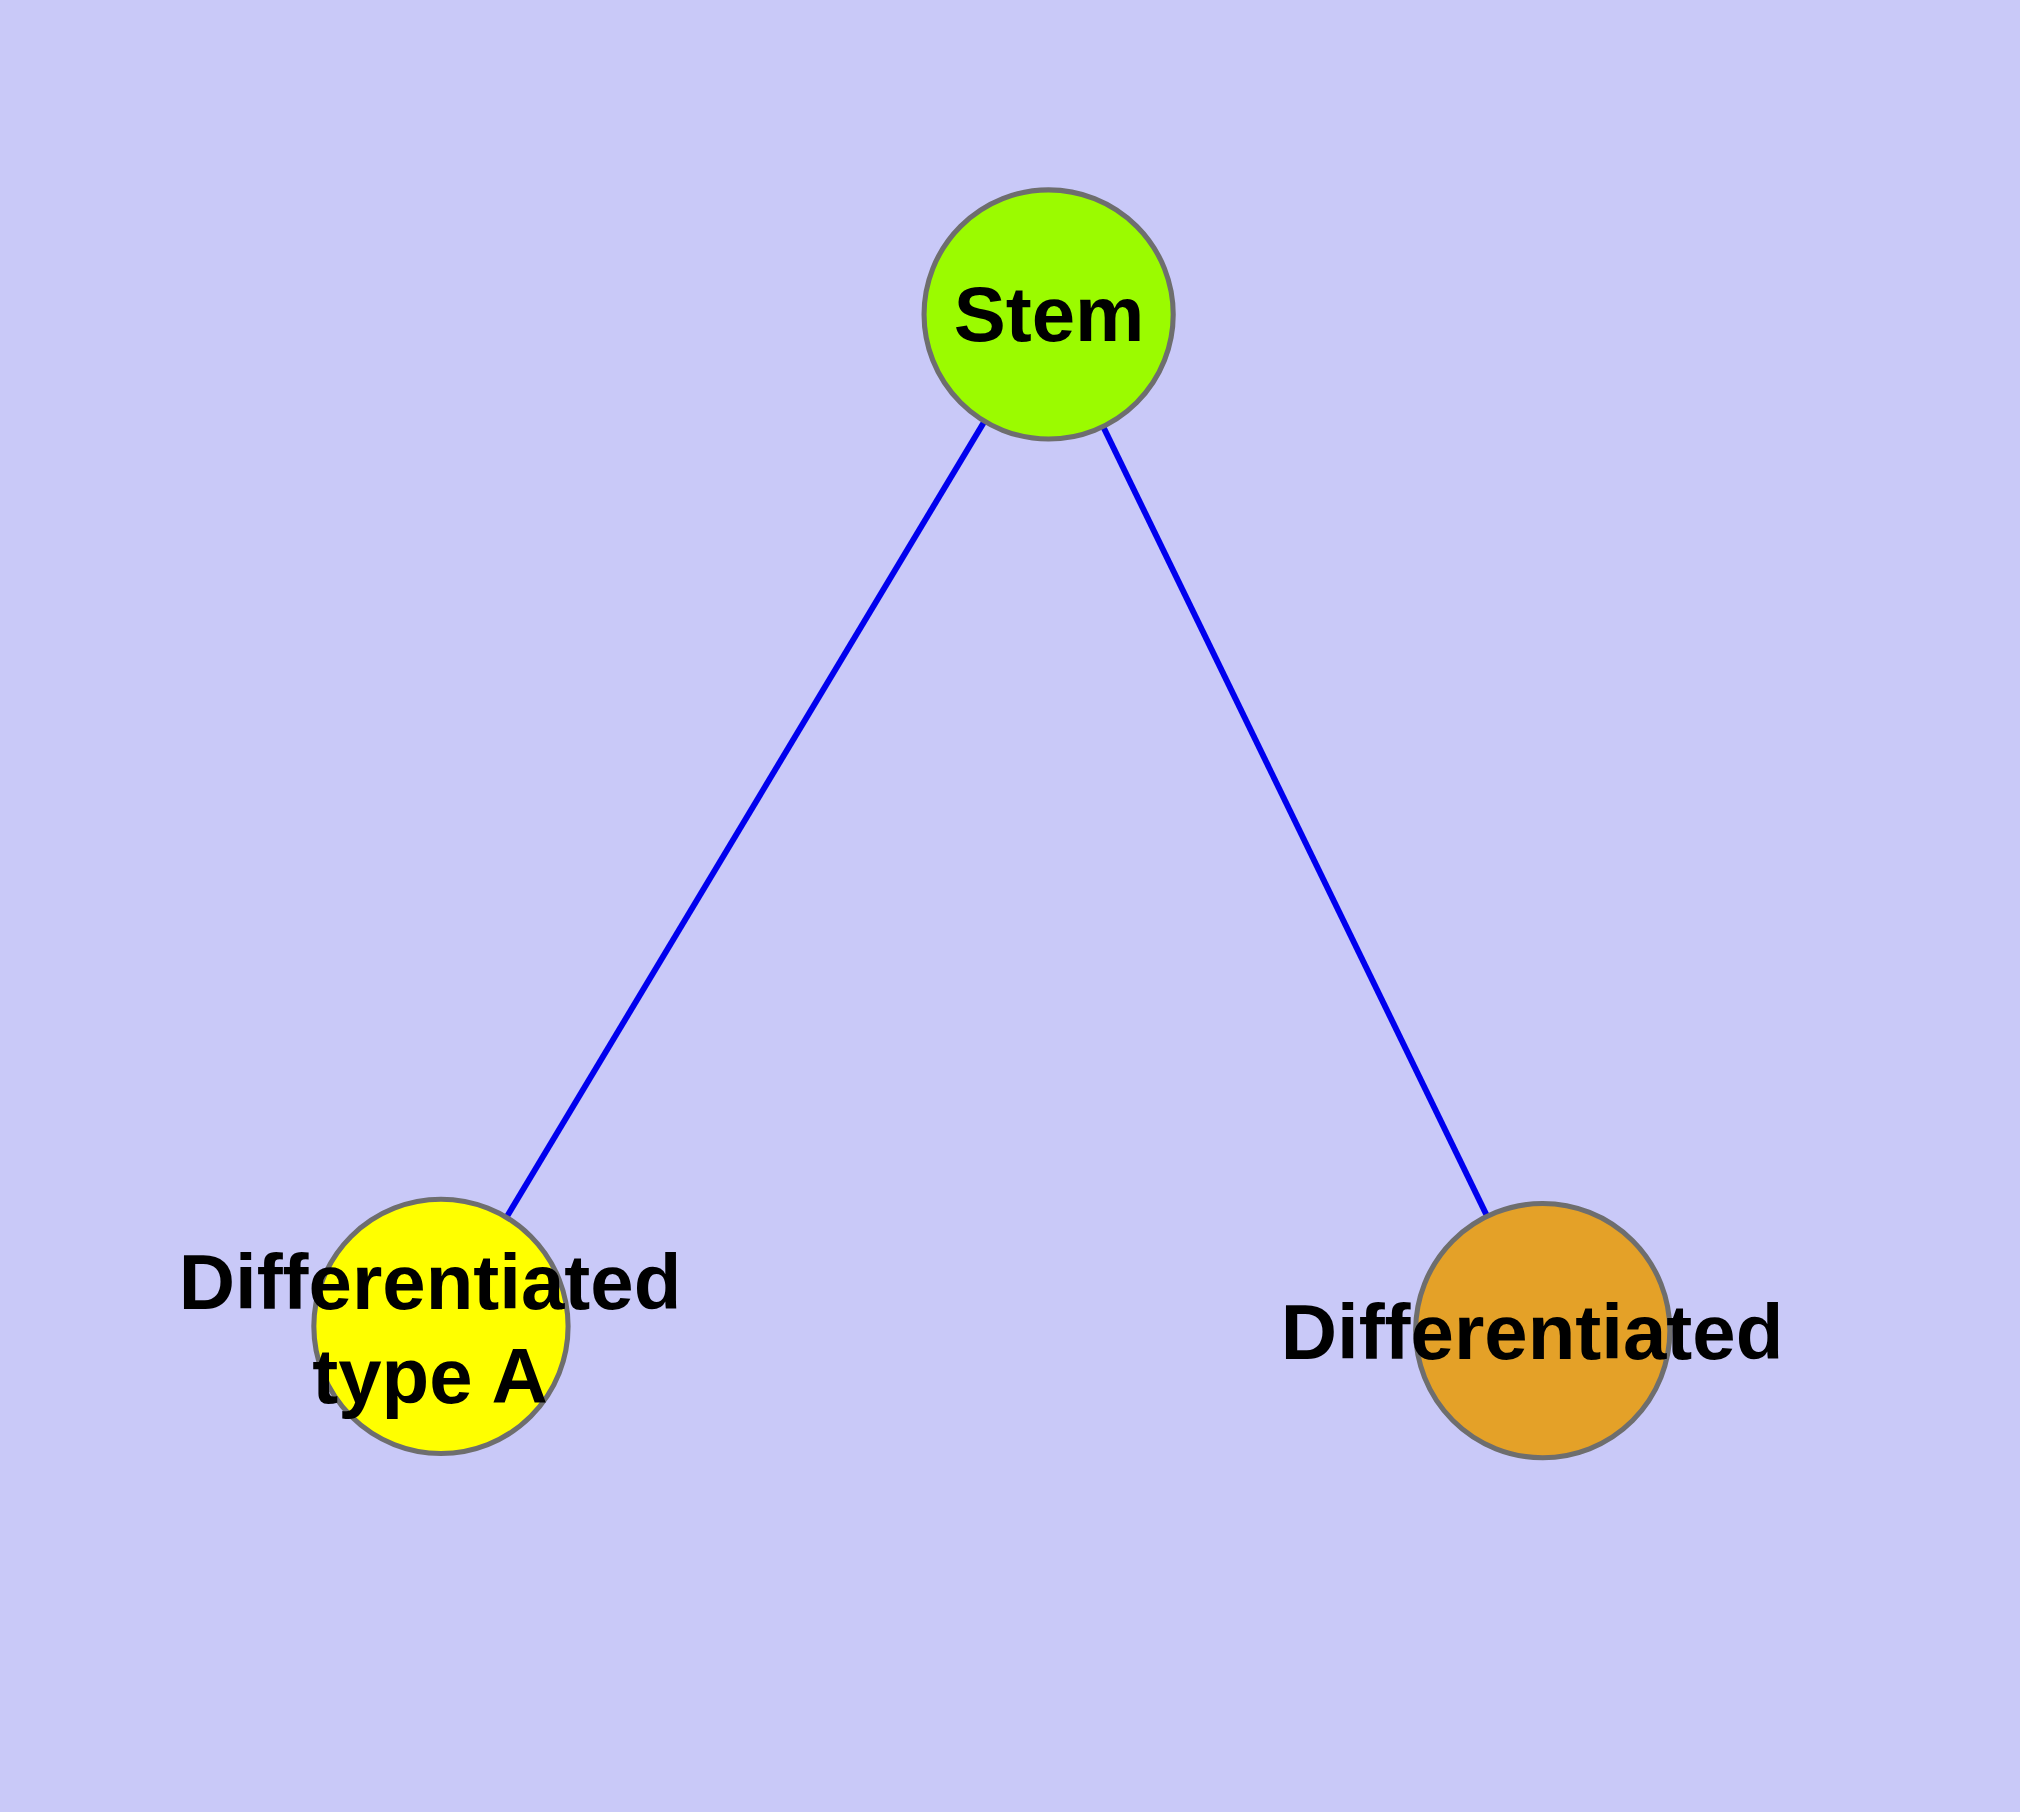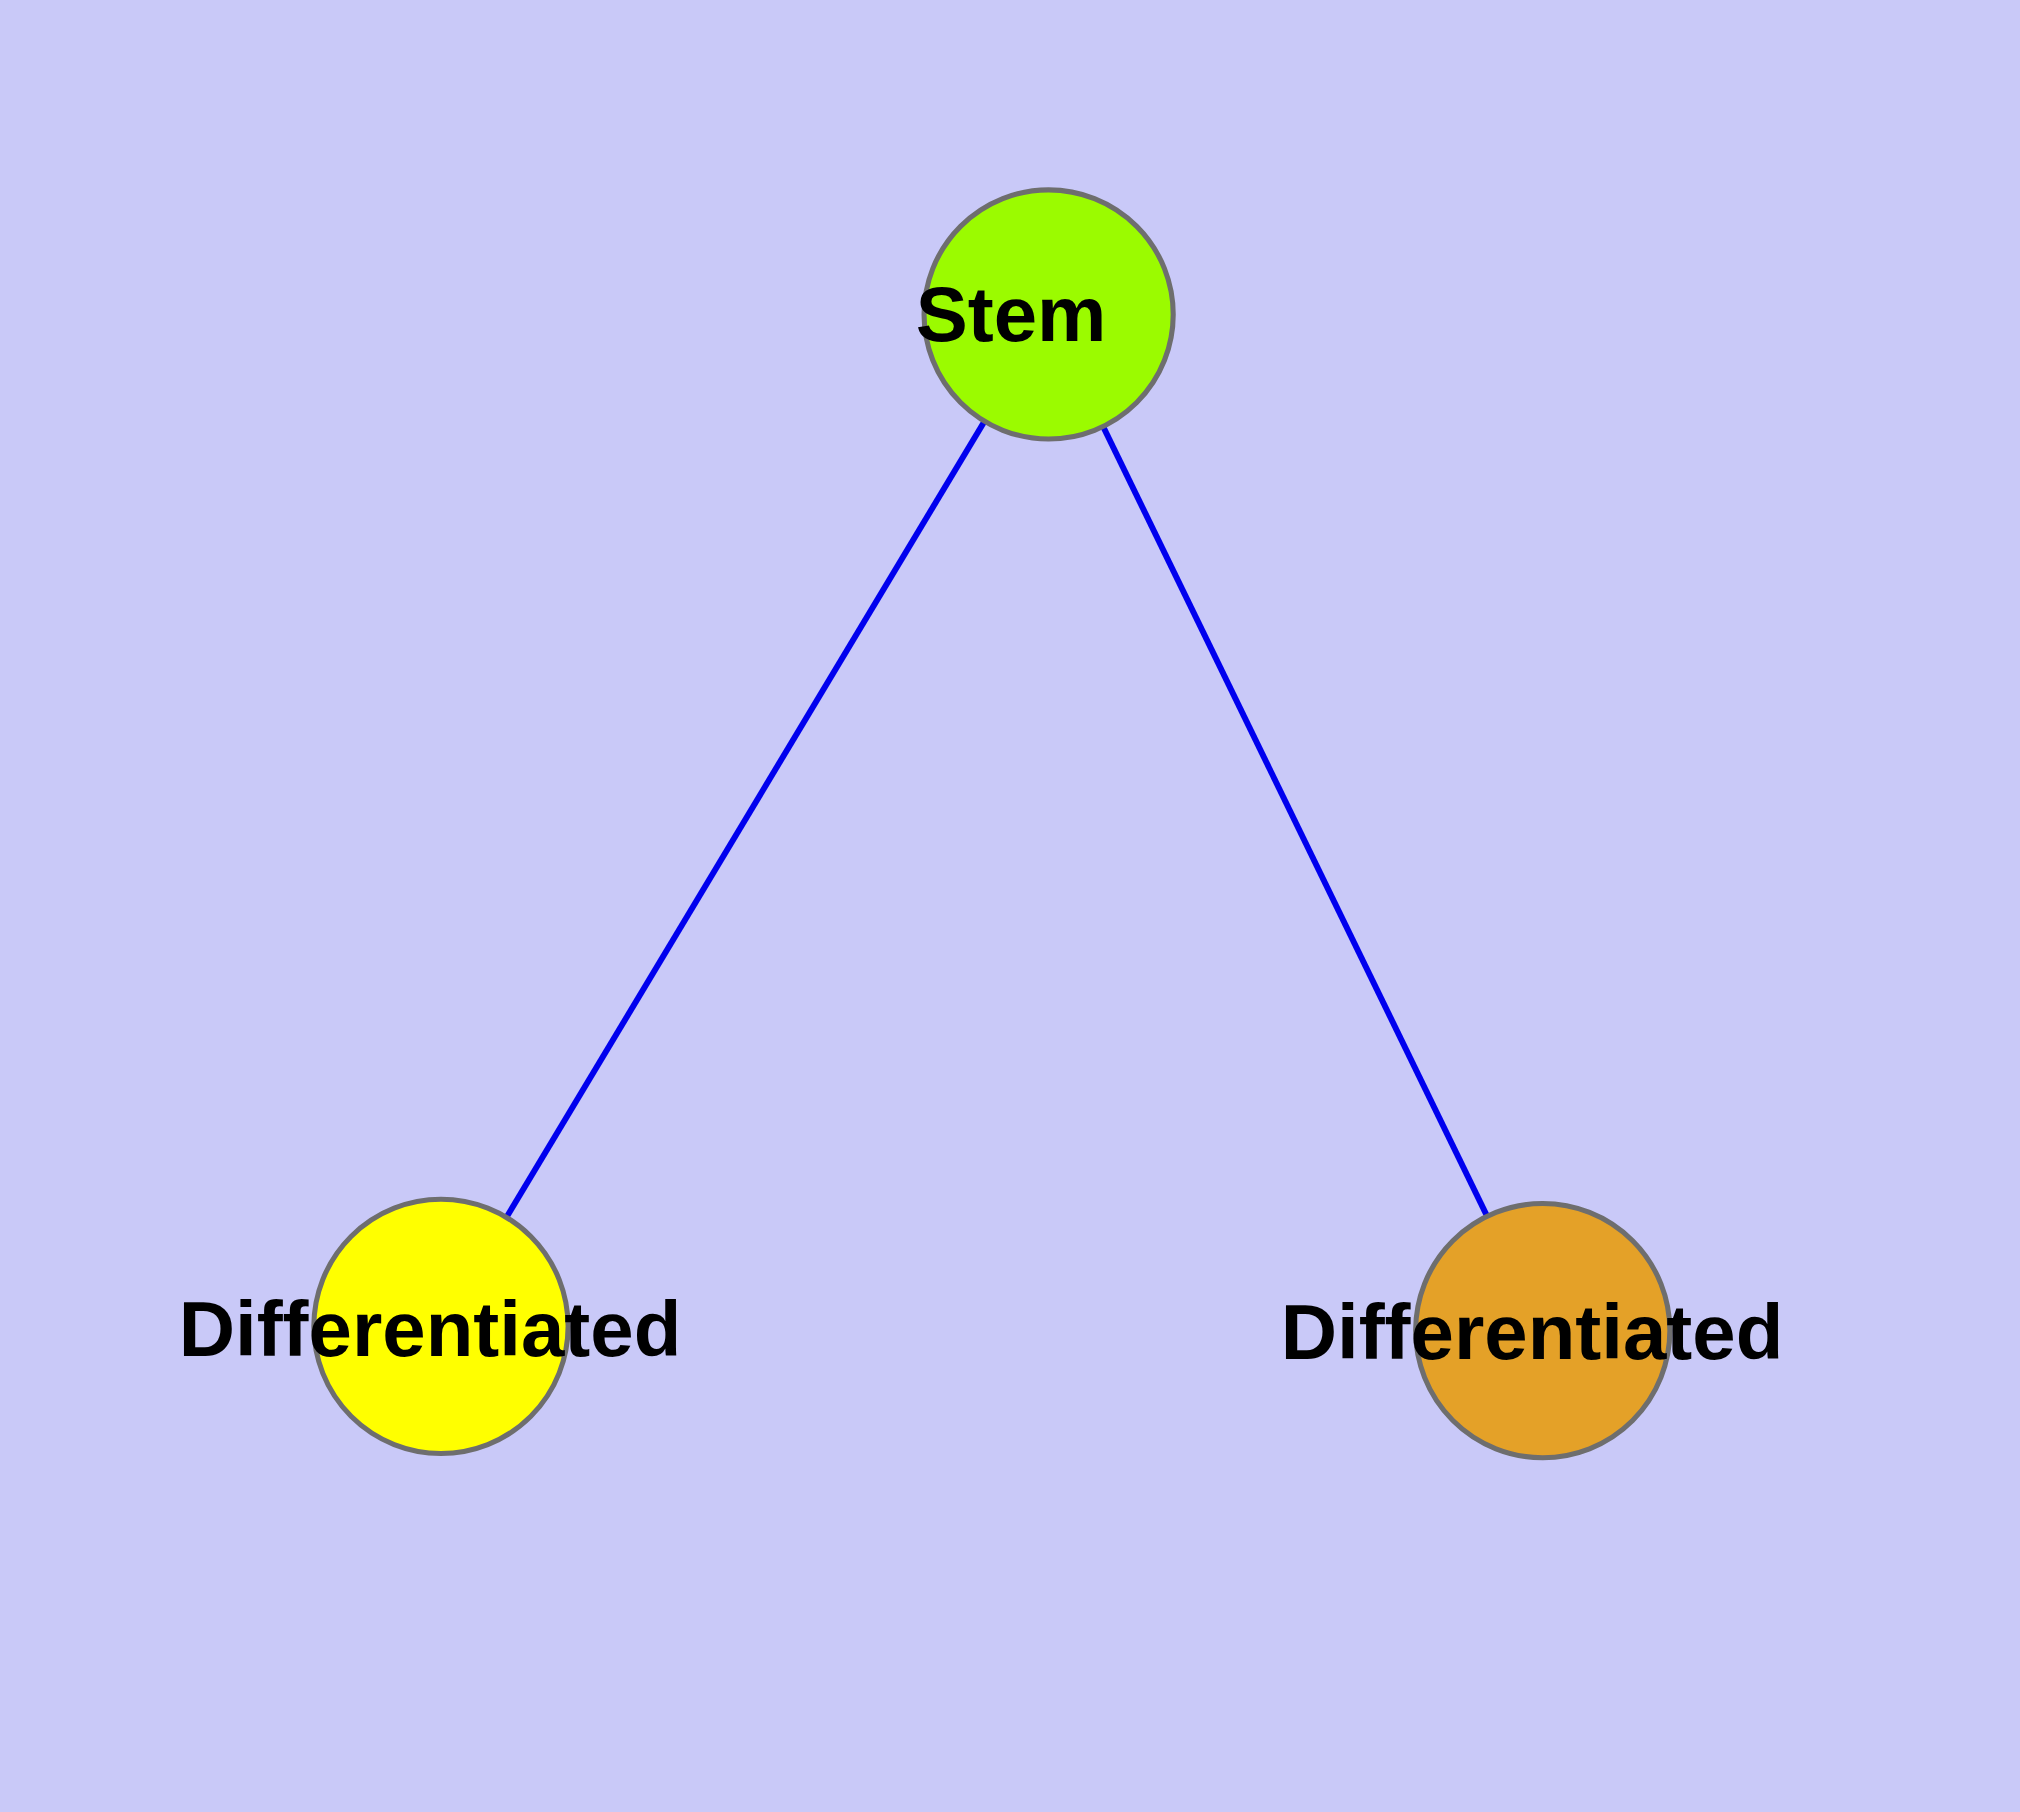--- a/index.html
+++ b/index.html
@@ -57,26 +57,27 @@
 
     <line class="edge" x1="1237" y1="371" x2="1820" y2="1570" stroke="#0000EE"></line>
 
     <circle class="node-circle" cx="1237" cy="371" r="147" fill="#9BFB00" stroke="#6E6E6E"></circle>
 
     <circle class="node-circle" cx="520" cy="1565" r="150" fill="#FFFF00" stroke="#6E6E6E"></circle>
 
     <circle class="node-circle" cx="1820" cy="1570" r="150" fill="#E4A128" stroke="#6E6E6E"></circle>
   </svg>
 
-  <div class="node-label" style="left:1011px; top:314px;text-align:right;">
+  <div class="node-label" style="left:1049px; top:314px;text-align:right;">
     <span class="label-line">Stem</span>
   </div>
 
   <div class="node-label" style="left:430px; top:1329px;">
     <span class="label-line">Differentiated</span>
+    <span class="label-line">type A</span>
   </div>
 
   <div class="node-label" style="left:1532px; top:1332px;">
     <span class="label-line">Differentiated</span>
   </div>
 
 </div>
 
 
 </body></html>

